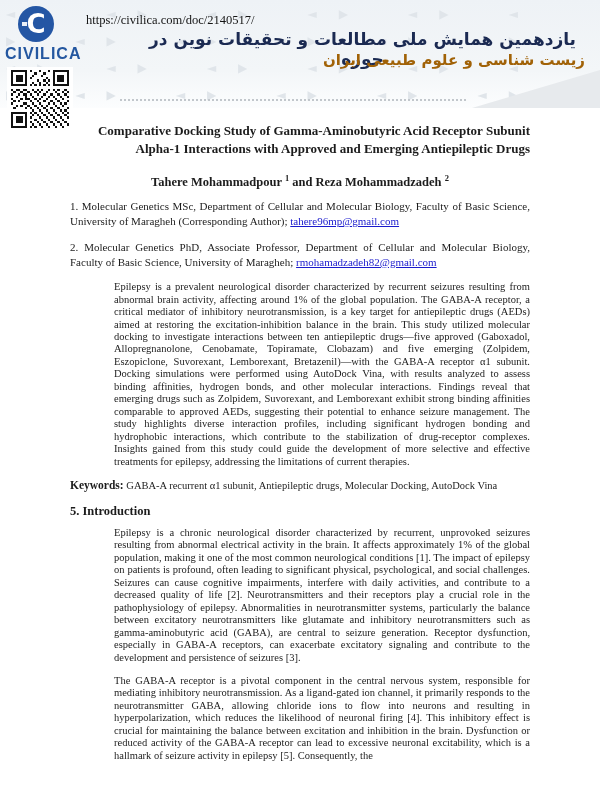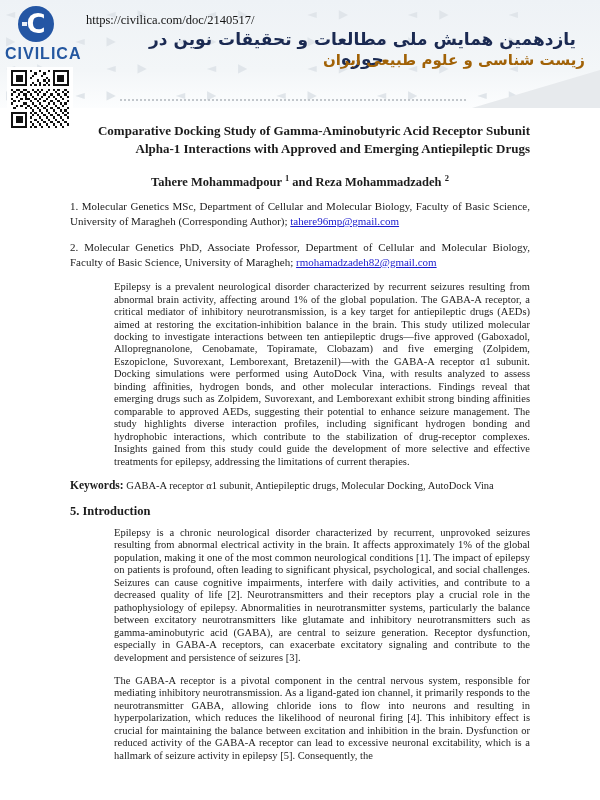--- a/index.html
+++ b/index.html
@@ -84,21 +84,21 @@
 
     <div class="authors"><span>Tahere Mohammadpour</span> <sup>1</sup><span> and </span><span>Reza Mohammadzadeh</span> <sup>2</sup></div>
 
     <p class="aff"><span>1. Molecular Genetics MSc, Department of Cellular and Molecular Biology, Faculty of Basic Science, University of Maragheh (Corresponding Author); </span><a href="#">tahere96mp@gmail.com</a></p>
 
     <p class="aff"><span>2. Molecular Genetics PhD, Associate Professor, Department of Cellular and Molecular Biology, Faculty of Basic Science, University of Maragheh; </span><a href="#">rmohamadzadeh82@gmail.com</a></p>
 
 
     <p class="body-para">Epilepsy is a prevalent neurological disorder characterized by recurrent seizures resulting from abnormal brain activity, affecting around 1% of the global population. The GABA-A receptor, a critical mediator of inhibitory neurotransmission, is a key target for antiepileptic drugs (AEDs) aimed at restoring the excitation-inhibition balance in the brain. This study utilized molecular docking to investigate interactions between ten antiepileptic drugs—five approved (Gaboxadol, Allopregnanolone, Cenobamate, Topiramate, Clobazam) and five emerging (Zolpidem, Eszopiclone, Suvorexant, Lemborexant, Bretazenil)—with the GABA-A receptor α1 subunit. Docking simulations were performed using AutoDock Vina, with results analyzed to assess binding affinities, hydrogen bonds, and other molecular interactions. Findings reveal that emerging drugs such as Zolpidem, Suvorexant, and Lemborexant exhibit strong binding affinities comparable to approved AEDs, suggesting their potential to enhance seizure management. The study highlights diverse interaction profiles, including significant hydrogen bonding and hydrophobic interactions, which contribute to the stabilization of drug-receptor complexes. Insights gained from this study could guide the development of more selective and effective treatments for epilepsy, addressing the limitations of current therapies.</p>
 
-    <p class="keywords"><b>Keywords:</b><span> GABA-A receptor α1 subunit, Antiepileptic drugs, Molecular Docking, AutoDock Vina</span></p>
+    <p class="keywords"><b>Keywords:</b><span> GABA-A recurrent α1 subunit, Antiepileptic drugs, Molecular Docking, AutoDock Vina</span></p>
 
     <div class="sec-heading">5. Introduction</div>
 
     <p class="body-para">Epilepsy is a chronic neurological disorder characterized by recurrent, unprovoked seizures resulting from abnormal electrical activity in the brain. It affects approximately 1% of the global population, making it one of the most common neurological conditions [1]. The impact of epilepsy on patients is profound, often leading to significant physical, psychological, and social challenges. Seizures can cause cognitive impairments, interfere with daily activities, and contribute to a decreased quality of life [2]. Neurotransmitters and their receptors play a crucial role in the pathophysiology of epilepsy. Abnormalities in neurotransmitter systems, particularly the balance between excitatory neurotransmitters like glutamate and inhibitory neurotransmitters such as gamma-aminobutyric acid (GABA), are central to seizure generation. Receptor dysfunction, especially in GABA-A receptors, can exacerbate excitatory signaling and contribute to the development and persistence of seizures [3].</p>
 
     <p class="body-para">The GABA-A receptor is a pivotal component in the central nervous system, responsible for mediating inhibitory neurotransmission. As a ligand-gated ion channel, it primarily responds to the neurotransmitter GABA, allowing chloride ions to flow into neurons and resulting in hyperpolarization, which reduces the likelihood of neuronal firing [4]. This inhibitory effect is crucial for maintaining the balance between excitation and inhibition in the brain. Dysfunction or reduced activity of the GABA-A receptor can lead to excessive neuronal excitability, which is a hallmark of seizure activity in epilepsy [5]. Consequently, the</p>
 
   </div>
 
 </div>

